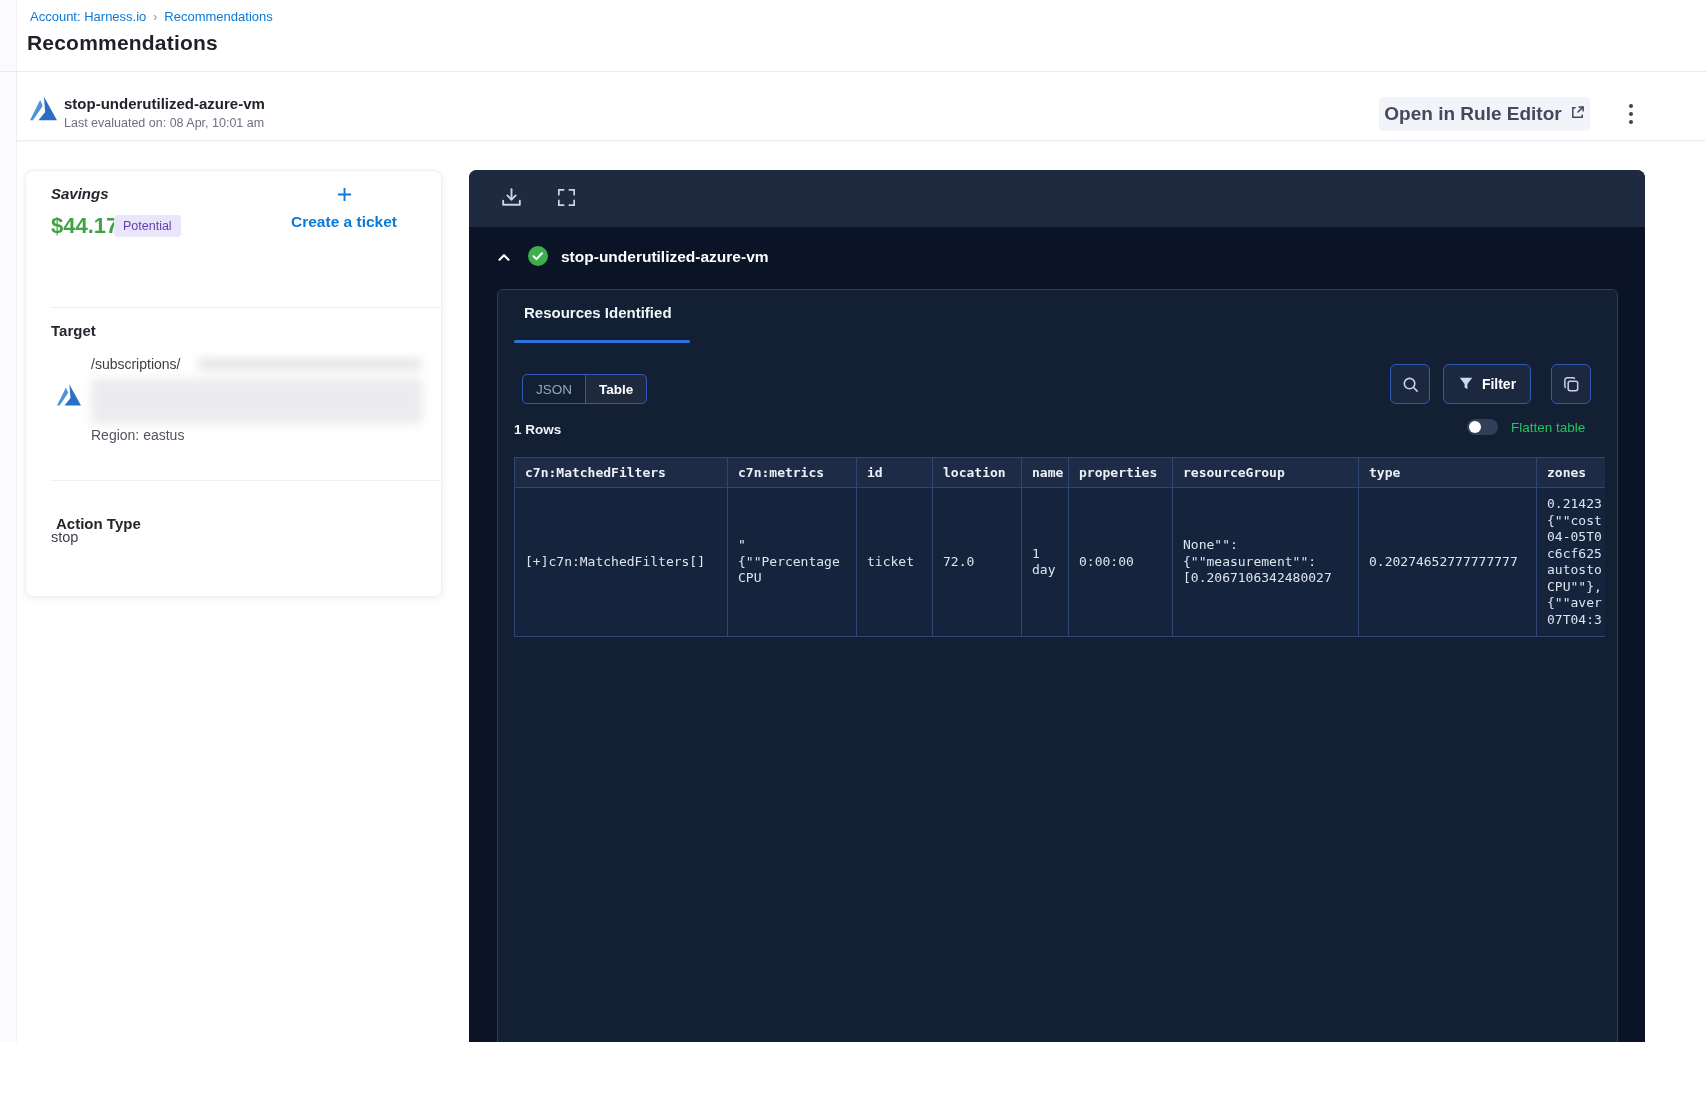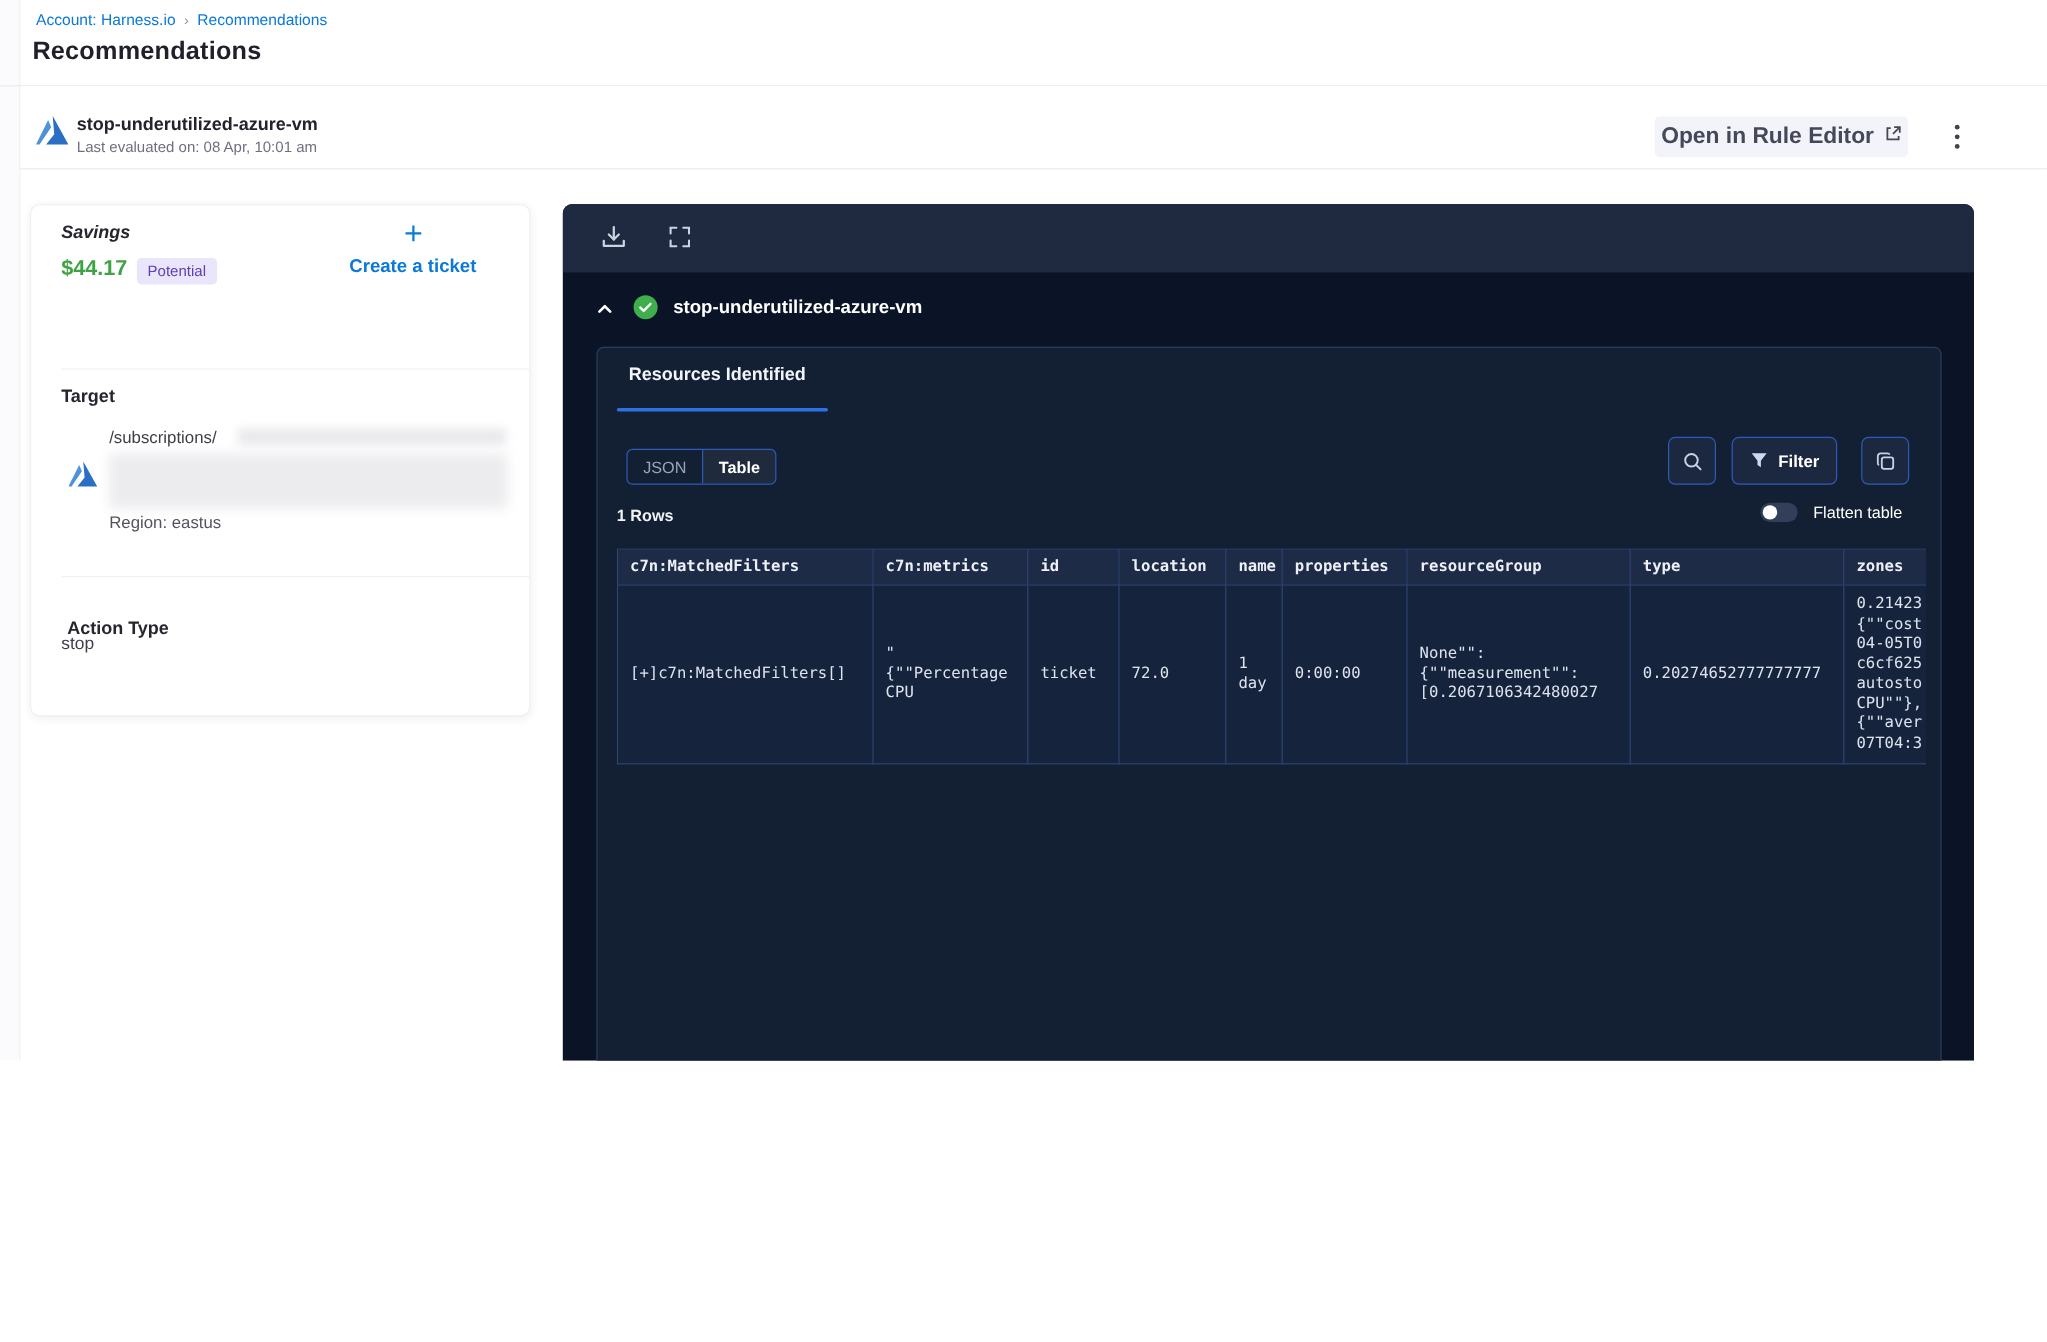--- a/index.html
+++ b/index.html
@@ -1,18 +1,18 @@
 <!DOCTYPE html>
 <html><head>
 <meta charset="utf-8">
 <style>
   * { box-sizing: border-box; margin: 0; padding: 0; }
   html,body { background:#ffffff; }
   body { font-family: "Liberation Sans", sans-serif; }
-  .page { position: relative; width: 1706px; height: 884px; background:#fff; overflow: hidden; }
+  .page { position: relative; width: 1706px; height: 1042px; background:#fff; overflow: hidden; }
 
   .left-sliver { position:absolute; left:0; top:0; width:17px; height:1118px; background:#fbfbfd; border-right:1px solid #f1f1f4; }
 
   
   .breadcrumb { position:absolute; left:30px; top:9px; font-size:13px; color:#0b79d7; }
   .breadcrumb a { color:#0b79d7; text-decoration:none; cursor:pointer; }
   .crumb-sep { color:#8e8f9c; margin:0 7px; font-size:12px; }
   .page-title { position:absolute; left:27px; top:31px; font-size:21px; font-weight:700; color:#1f2029; letter-spacing:.2px; }
   .top-divider { position:absolute; left:0; top:71px; width:1706px; height:1px; background:#e9eaef; }
 
@@ -23,21 +23,21 @@
   .rule-sub  { position:absolute; left:47px; top:44px; font-size:12.5px; color:#6e7080; }
   .btn-rule-editor { position:absolute; left:1362px; top:25px; width:211px; height:34px; background:#f3f4f9; border:none; border-radius:4px; font-family:"Liberation Sans",sans-serif; font-size:19px; font-weight:700; color:#45475a; display:flex; align-items:center; justify-content:center; gap:8px; cursor:pointer; }
   .kebab { position:absolute; left:1601px; top:22px; width:26px; height:40px; display:flex; flex-direction:column; align-items:center; justify-content:center; gap:4px; cursor:pointer; background:none; border:none; }
   .kebab i { width:4px; height:4px; border-radius:50%; background:#41424e; display:block; }
 
   
   .details-card { position:absolute; left:25px; top:170px; width:417px; height:427px; background:#fff; border:1px solid #f0f0f4; border-radius:8px; box-shadow:0 2px 8px rgba(40,41,61,.07); }
   .lbl { font-size:15px; font-weight:700; color:#25262e; }
   .savings-label { position:absolute; left:25px; top:14px;font-style:italic; }
   .create-ticket { position:absolute; right:44px; top:16px; display:flex; align-items:center; gap:7px; color:#0b79d7; font-size:15.5px; font-weight:700; background:none; border:none; cursor:pointer; font-family:"Liberation Sans",sans-serif;flex-direction:column; }
-  .savings-amount { position:absolute; left:25px; top:42px; font-size:18px; font-weight:700; color:#3fa243; }
+  .savings-amount { position:absolute; left:25px; top:42px; font-size:22px; font-weight:700; color:#3fa243; }
   .savings-badge { position:absolute; left:88px; top:44px; background:#e9e5fa; color:#5f3eb3; font-size:12.5px; padding:4px 9px; border-radius:4px; }
   .card-div { position:absolute; left:25px; right:0; height:1px; background:#f1f1f4; }
   .target-label { position:absolute; left:25px; top:151px; }
   .target-path { position:absolute; left:65px; top:185px; font-size:14px; color:#3c3d47; white-space:nowrap; }
   .redact1 { position:absolute; left:172px; top:186px; width:224px; height:14px; background:#e9e9ec; filter:blur(4px); border-radius:3px; }
   .redact2 { position:absolute; left:65px; top:207px; width:332px; height:46px; background:#ececef; filter:blur(5px); border-radius:4px; }
   .azure-sm { position:absolute; left:31px; top:212px; width:24px; height:24px; }
   .region-text { position:absolute; left:65px; top:256px; font-size:14px; color:#53545f; }
   .action-label { position:absolute; left:30px; top:328px;margin-top:16px; }
   .action-value { position:absolute; left:25px; top:358px; font-size:14.5px; color:#3e3f4a; }
@@ -62,21 +62,21 @@
 
   .icon-btn { position:absolute; top:74px; width:40px; height:40px; background:#1b2840; border:1.5px solid #2f5bb7; border-radius:6px; display:flex; align-items:center; justify-content:center; cursor:pointer; }
   .btn-search { left:892px; }
   .btn-filter { left:945px; width:88px; gap:8px; color:#fff; font-size:14px; font-weight:700; font-family:"Liberation Sans",sans-serif; }
   .btn-copy { left:1053px; }
 
   .rows-count { position:absolute; left:16px; top:132px; font-size:13.5px; font-weight:700; color:#f0f3f8; }
   .flatten-row { position:absolute; left:969px; top:129px; display:flex; align-items:center; gap:13px; }
   .toggle { position:relative; width:31px; height:16px; background:#323f5a; border-radius:9px; border:none; cursor:pointer; }
   .toggle .knob { position:absolute; left:2px; top:2px; width:12px; height:12px; border-radius:50%; background:#fff; }
-  .flatten-label { font-size:13.5px; color:#ffffff; }
+  .flatten-label { font-size:13.5px; color:#22c55e; }
 
   .table-wrap { position:absolute; left:16px; top:167px; width:1091px; height:182px; overflow:hidden; }
   table.res { border-collapse:collapse; table-layout:fixed; width:1167px; font-family:"DejaVu Sans Mono","Liberation Mono",monospace; font-size:13px; }
   table.res th { background:#1e2b47; border:1px solid #2e4674; color:#edf1f7; font-weight:700; text-align:left; padding:5px 10px; height:30px; white-space:pre; overflow:hidden; }
   table.res td { background:#16233c; border:1px solid #2e4674; color:#dde4ee; padding:8px 10px; height:149px; vertical-align:middle; white-space:pre; overflow:hidden; line-height:16.5px; }
   td.cell-link { color:#7fb0e4; cursor:pointer; }
 
   .chat-fab { position:absolute; left:1662px; top:1054px; width:34px; height:34px; background:none; border:none; cursor:pointer; padding:0; }
 </style>
 </head>

